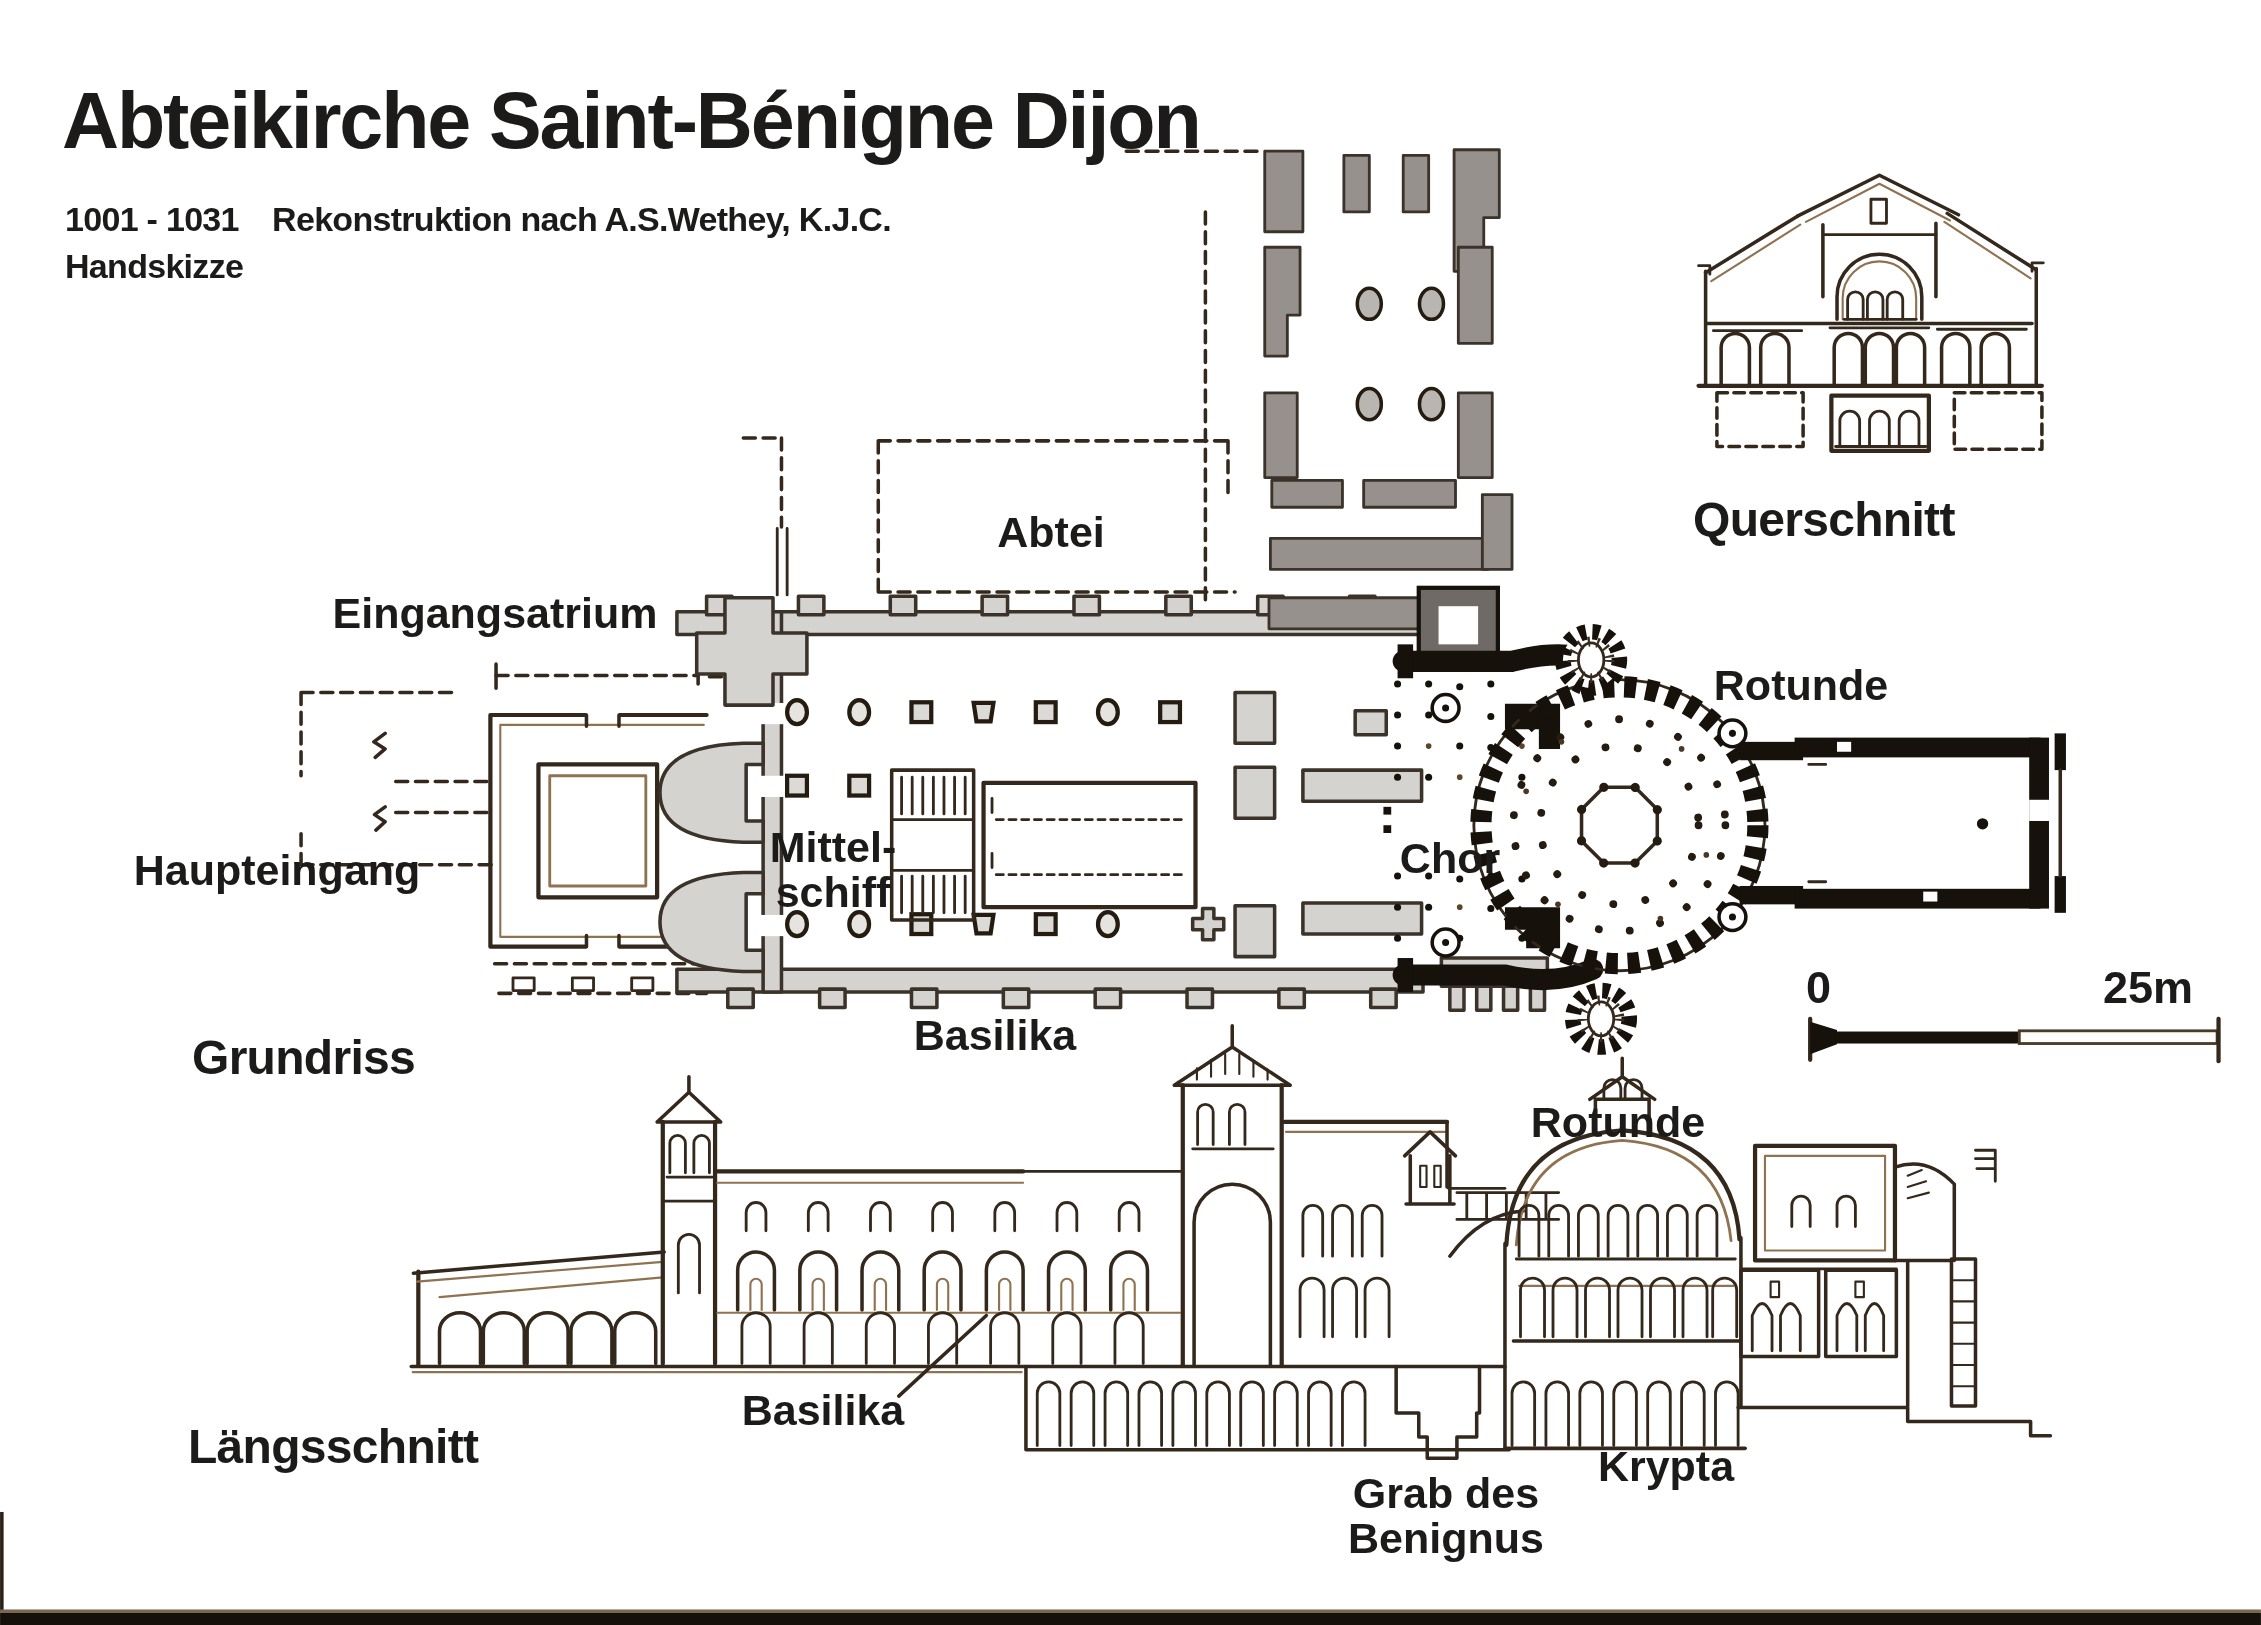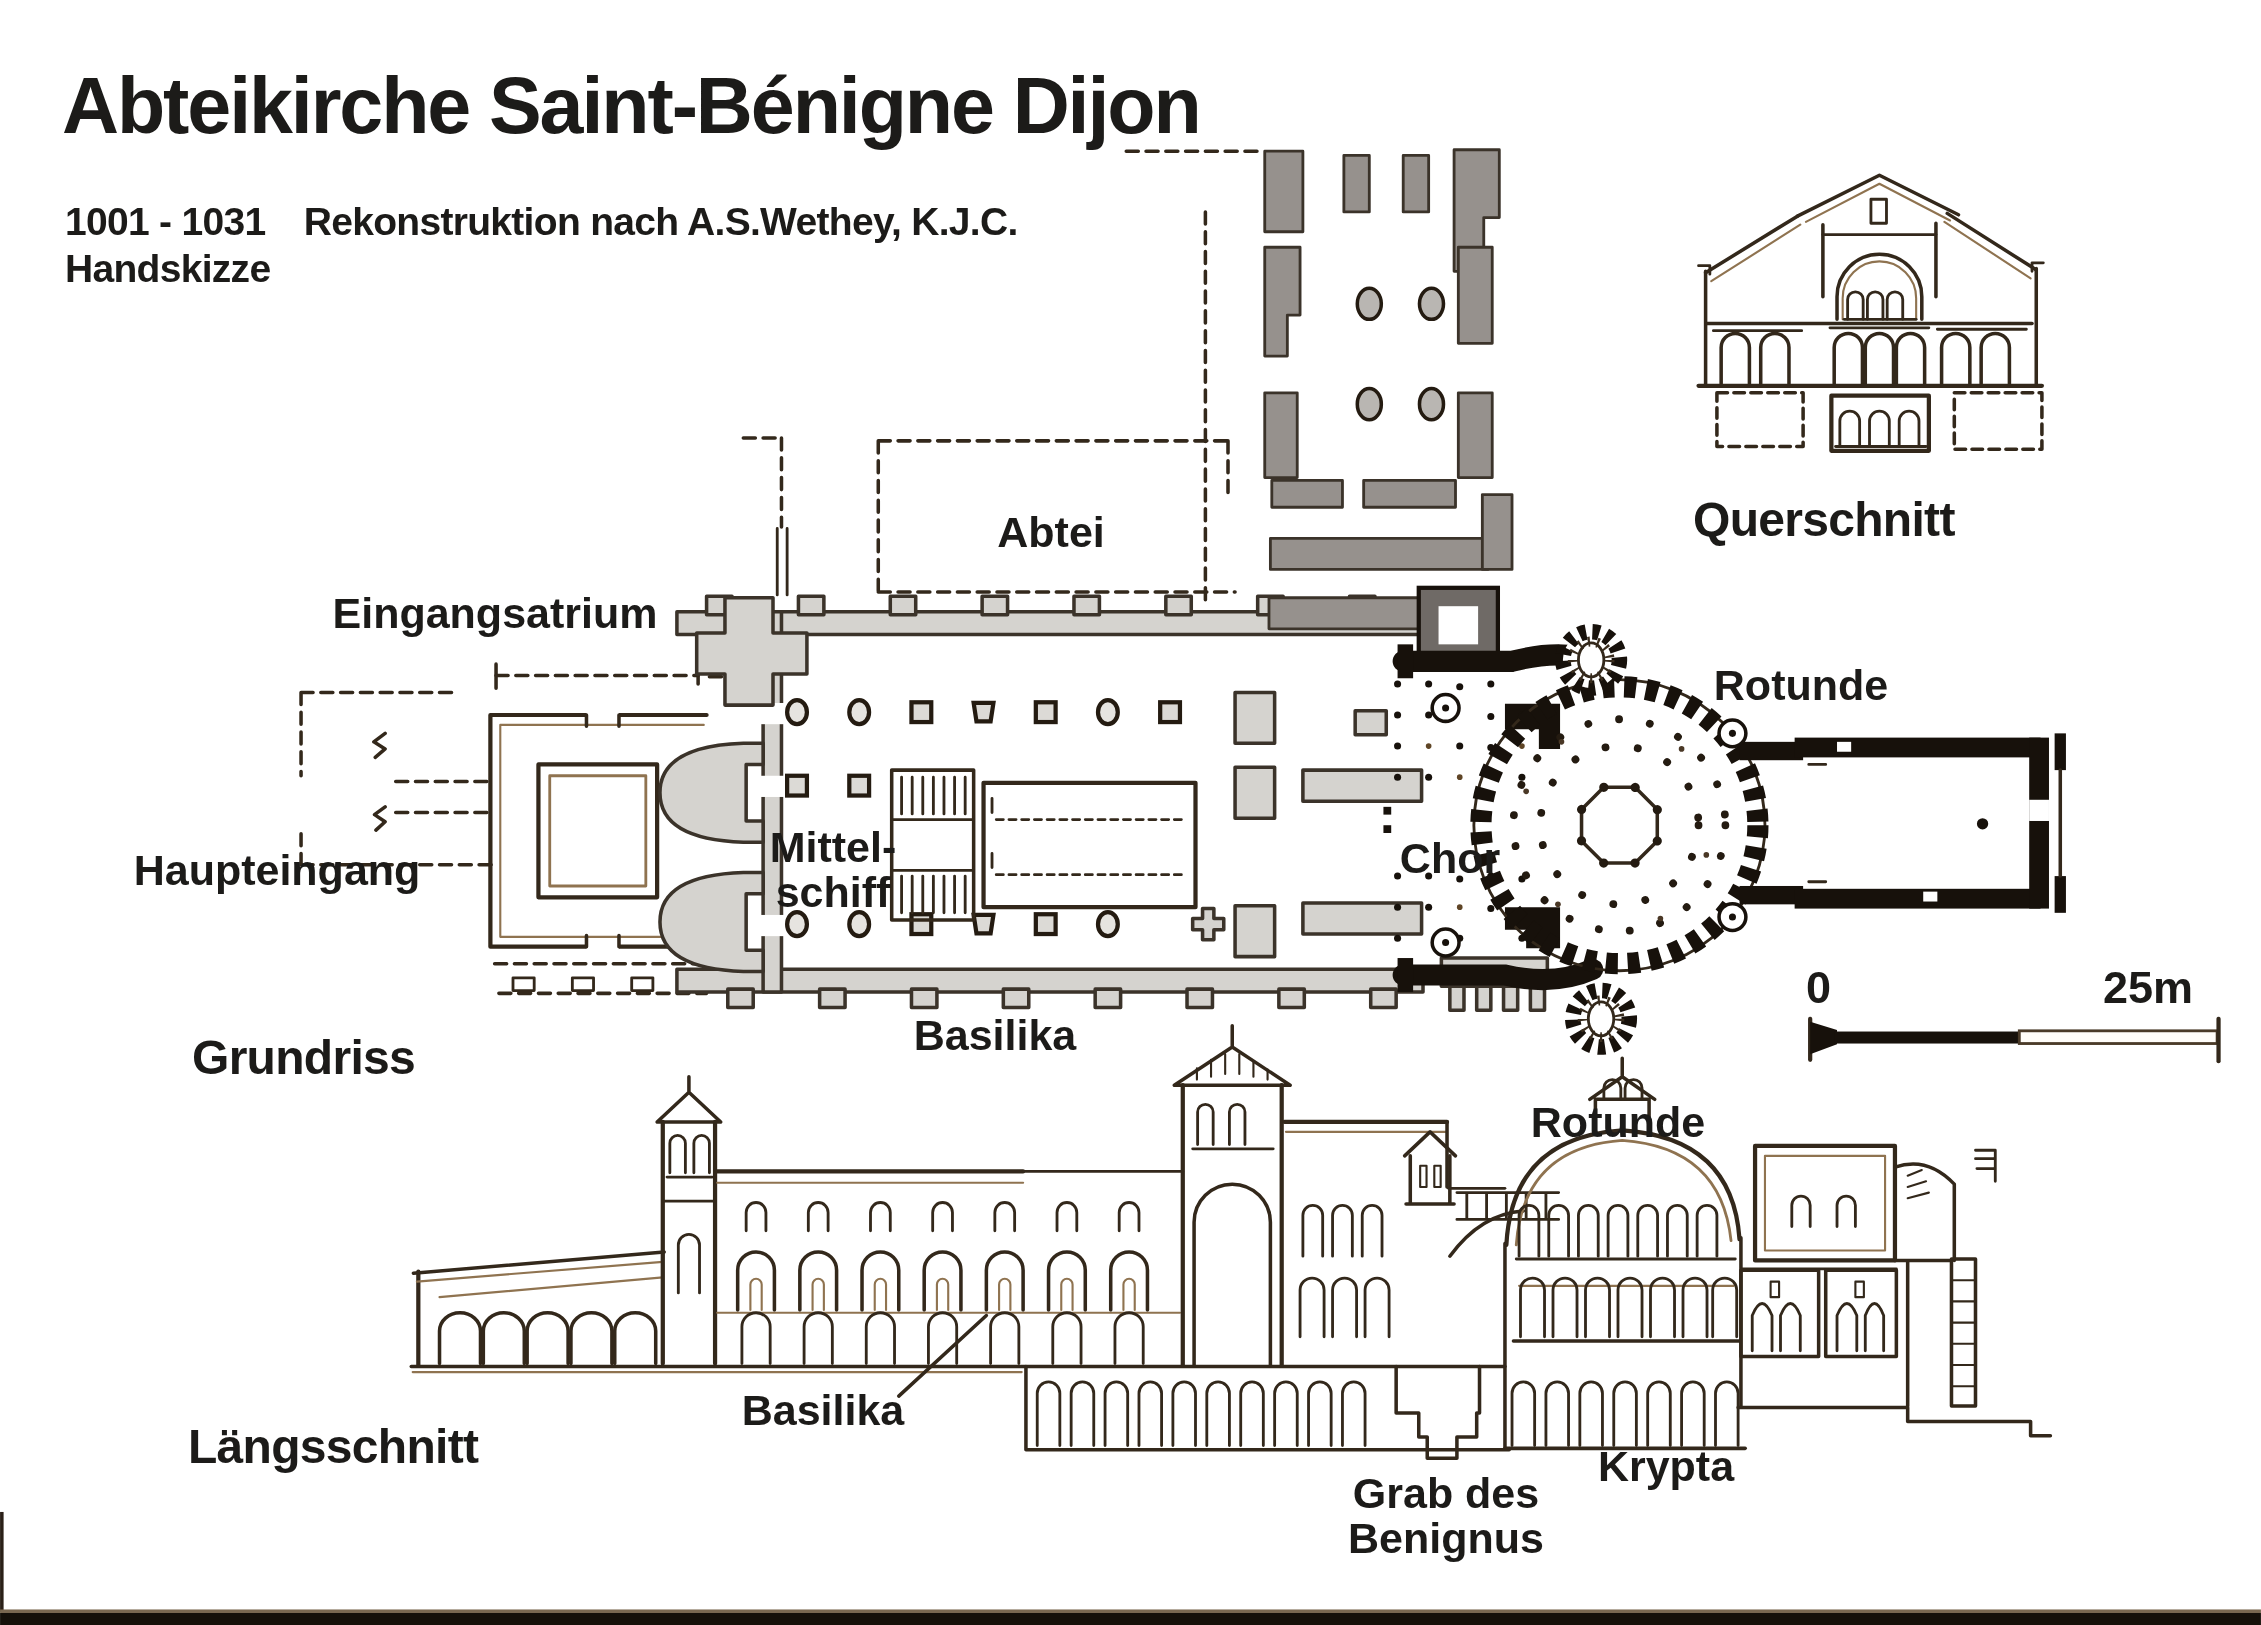--- a/index.html
+++ b/index.html
@@ -13,21 +13,21 @@
   .art{position:absolute;left:0;top:0;}
   .lbl{
     position:absolute;
     color:#1c1b19;
     font-weight:700;
     white-space:nowrap;
     line-height:1.04;
   }
   .ctr{transform:translateX(-50%);text-align:center;}
   .title{font-size:79px;letter-spacing:-2.1px;}
-  .sub{font-size:39px;letter-spacing:-0.7px;}
+  .sub{font-size:34px;letter-spacing:-0.7px;}
   .big{font-size:48px;letter-spacing:-0.7px;}
   .ann{font-size:43px;font-weight:700;}
   .scale{font-size:45px;}
   
   .ink{stroke:#33281b;fill:none;stroke-linecap:round;stroke-linejoin:round;}
   .inkl{stroke:#8f7350;fill:none;stroke-linecap:round;stroke-linejoin:round;}
   .s3{stroke-width:3px}.s4{stroke-width:4px}.s5{stroke-width:5px}.s6{stroke-width:6px}
   .dash{stroke-dasharray:17 11;}
   .dash2{stroke-dasharray:10 8;}
   .gray{fill:#d5d3cf;stroke:#3b332a;stroke-width:5px;stroke-linejoin:round;}
@@ -466,21 +466,21 @@
       <path class="ink s5" d="M2460 1992 H2700 V2012 H2874 V2032 H2902"></path>
 
       <path class="ink s5" d="M1272 1976 L1396 1862"></path>
     </g>
 
     <rect x="0" y="2140" width="5" height="142" fill="#2a2018"></rect>
     <rect x="0" y="2278" width="3200" height="5" fill="#7a6850"></rect>
     <rect x="0" y="2283" width="3200" height="17" fill="#151009"></rect>
   </svg>
 
-  <div class="lbl title" style="left:62px;top:65px;text-align:center;">Abteikirche Saint-Bénigne Dijon</div>
+  <div class="lbl title" style="left:62px;top:80px;text-align:center;">Abteikirche Saint-Bénigne Dijon</div>
   <div class="lbl sub" style="left:65px;top:202px;">1001 - 1031 Rekonstruktion nach A.S.Wethey, K.J.C.</div>
   <div class="lbl sub" style="left:65px;top:249px;">Handskizze</div>
 
   <div class="lbl big" style="left:1693px;top:495px;">Querschnitt</div>
   <div class="lbl big" style="left:192px;top:1033px;">Grundriss</div>
   <div class="lbl big" style="left:188px;top:1422px;">Längsschnitt</div>
 
   <div class="lbl ann ctr" style="left:495px;top:591px;">Eingangsatrium</div>
   <div class="lbl ann ctr" style="left:277px;top:848px;">Haupteingang</div>
   <div class="lbl ann ctr" style="left:1051px;top:510px;">Abtei</div>

